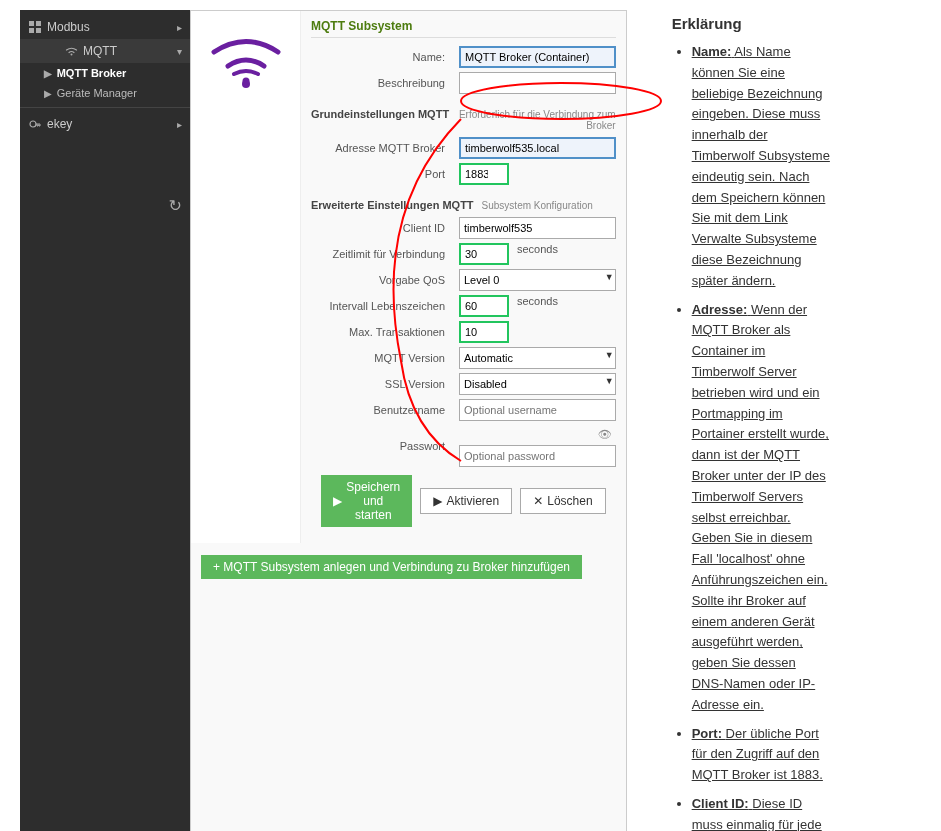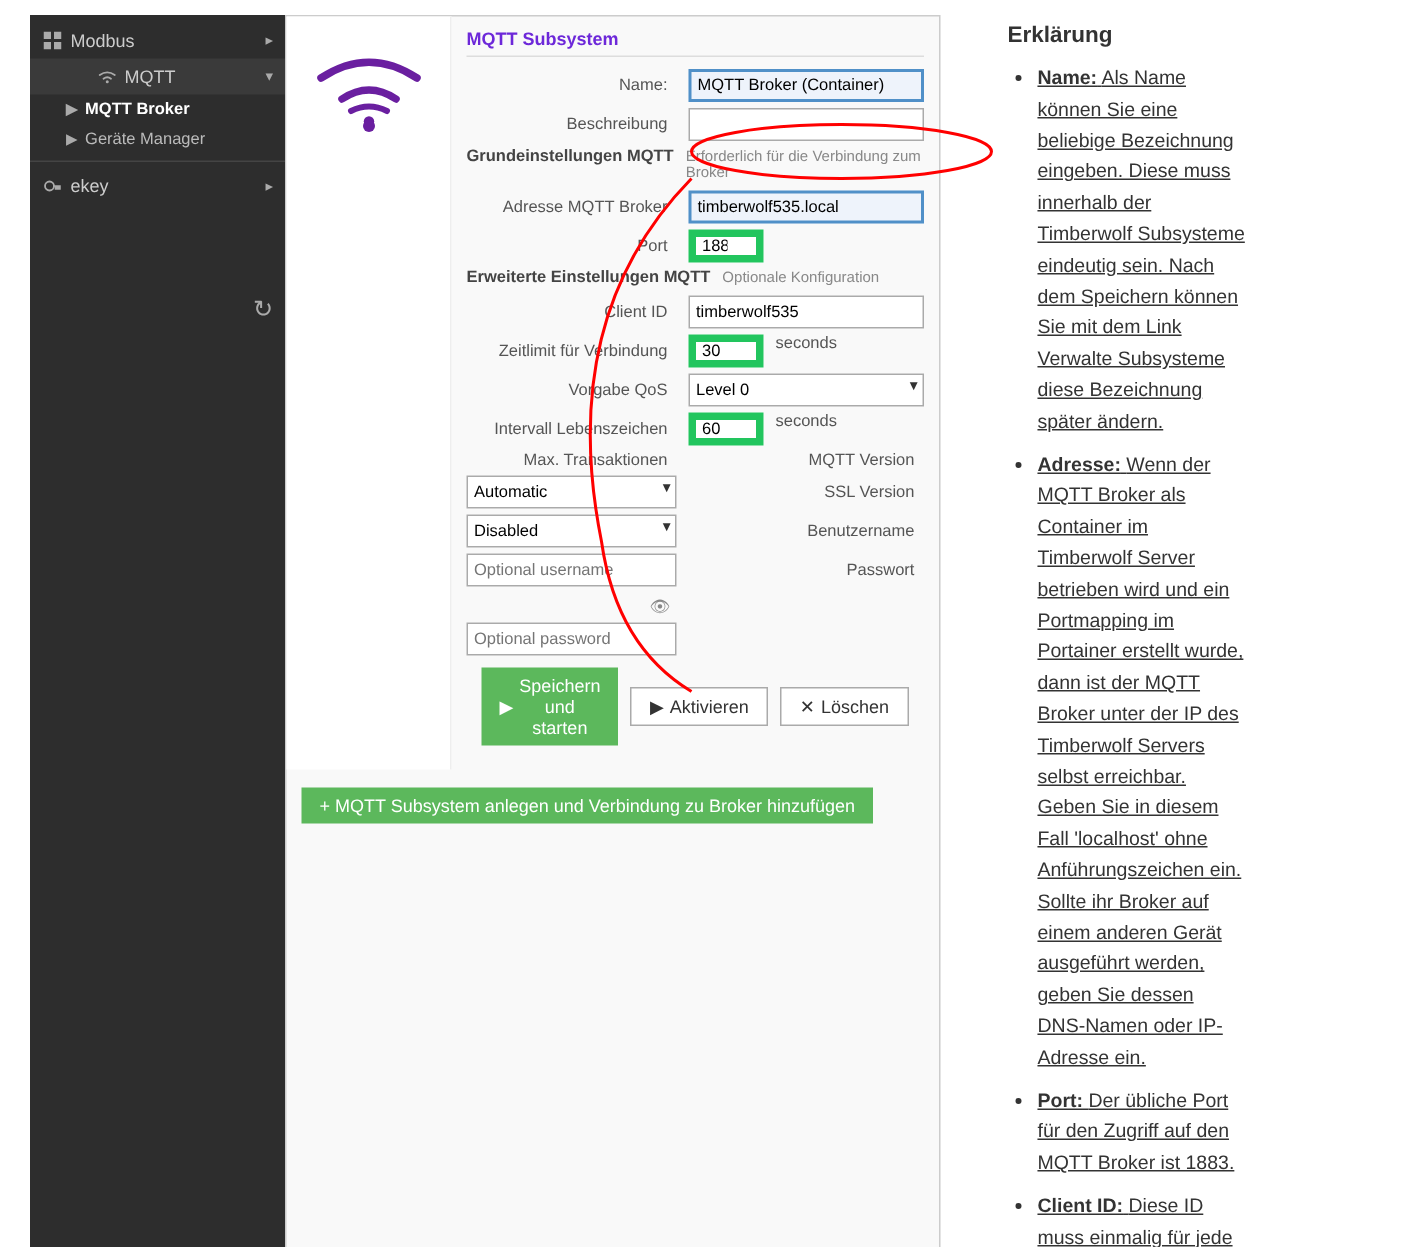--- a/index.html
+++ b/index.html
@@ -246,21 +246,21 @@
     }
 
     .form-col {
       flex: 1;
       padding: 8px 10px;
     }
 
     .mqtt-subsystem-header {
       font-size: 12px;
       font-weight: bold;
-      color: #6d28d9;
+      color: #4d7c0f;
       margin-bottom: 8px;
       padding-bottom: 4px;
       border-bottom: 1px solid #ddd;
     }
 
     .form-grid {
       display: grid;
       grid-template-columns: 140px 1fr;
       gap: 4px 8px;
       align-items: center;
@@ -288,40 +288,41 @@
     }
 
     input[type="text"].highlighted {
       border: 2px solid #5090c8;
       background: #eef3fb;
     }
 
     input[type="number"] {
       width: 50px;
       height: 22px;
-      border: 5px solid #22c55e;
+      border: 2px solid #22c55e;
       padding: 1px 4px;
       font-size: 11px;
     }
 
     select {
       height: 22px;
       border: 1px solid #aaa;
       padding: 1px 4px;
       font-size: 11px;
       width: 100%;
     }
 
     .section-divider-row {
       grid-column: 1 / -1;
       display: flex;
       align-items: baseline;
       gap: 8px;
-      margin-top: 0;
+      margin-top: 10px;
       margin-bottom: 2px;
+      text-align: right;
     }
 
     .section-divider-label {
       font-size: 11px;
       font-weight: bold;
       color: #444;
       white-space: nowrap;
     }
 
     .section-divider-sub {
@@ -431,21 +432,21 @@
               <input type="text" class="highlighted" style="width: 100%;" value="timberwolf535.local">
             </div>
 
             <div class="form-grid-label">Port</div>
             <div class="form-grid-value">
               <input type="number" value="1883" style="">
             </div>
 
             <div class="section-divider-row">
               <span class="section-divider-label">Erweiterte Einstellungen MQTT</span>
-              <span class="section-divider-sub">Optionale Konfiguration</span>
+              <span class="section-divider-sub">Subsystem Konfiguration</span>
             </div>
 
             <div class="form-grid-label">Client ID</div>
             <div class="form-grid-value">
               <input type="text" style="width: 100%;" value="timberwolf535">
             </div>
 
             <div class="form-grid-label">Zeitlimit für Verbindung</div>
             <div class="form-grid-value">
               <input type="number" value="30" style="">
@@ -464,20 +465,23 @@
               </div>
             </div>
 
             <div class="form-grid-label">Intervall Lebenszeichen</div>
             <div class="form-grid-value">
               <input type="number" value="60" style="">
               <span class="unit-label">seconds</span>
             </div>
 
             <div class="form-grid-label">Max. Transaktionen</div>
+            <div class="form-grid-value">
+              <input type="number" value="10" style="">
+            </div>
 
             <div class="form-grid-label">MQTT Version</div>
             <div class="form-grid-value">
               <div class="select-wrapper">
                 <select>
                   <option>Automatic</option>
                   <option>3.1</option>
                   <option>3.1.1</option>
                   <option>5.0</option>
                 </select>

